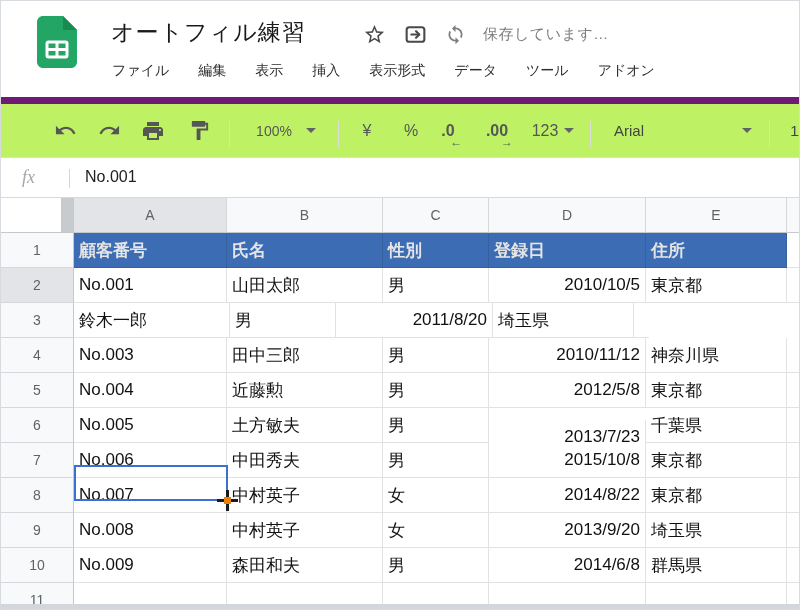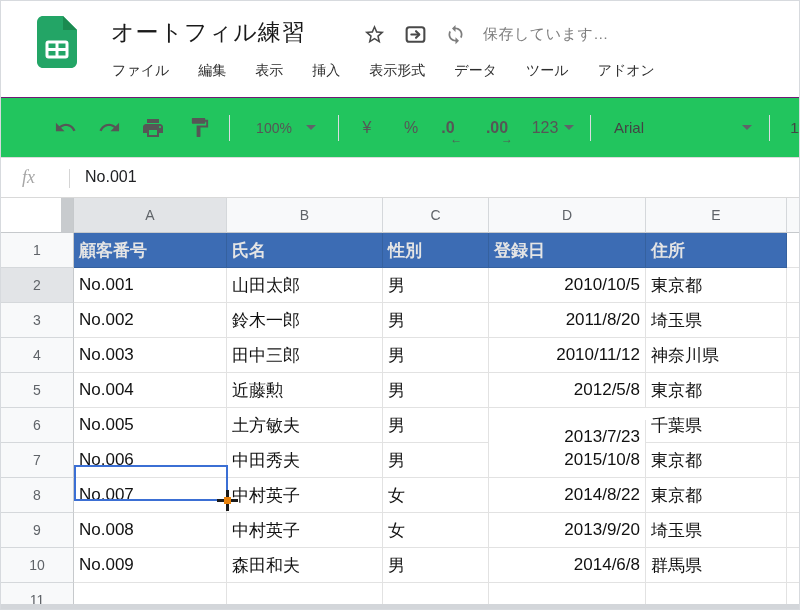--- a/index.html
+++ b/index.html
@@ -14,21 +14,21 @@
   .logo { position:absolute; left:36px; top:15px; width:40px; height:52px; }
   .doc-title { position:absolute; left:110px; top:16px; font-size:23px; color:#1a1a1a; letter-spacing:1px; }
   .doc-actions { position:absolute; left:362px; top:20px; height:26px; display:flex; align-items:center; gap:17px; }
   .doc-actions svg { display:block; }
   .save-status { font-size:15px; color:#7d7d7d; letter-spacing:0.5px; }
   .menubar { position:absolute; left:111px; top:61px; display:flex; gap:29px; font-size:14px; color:#2d2d2d; }
   .menu-item { cursor:default; white-space:nowrap; }
   
   .toolbar {
     position:absolute; left:0; top:96px; width:800px; height:61px;
-    border-top:1px solid #701a75; border-bottom:1px solid #dcdcdc; background:#22c55e;
+    border-top:7px solid #701a75; border-bottom:1px solid #dcdcdc; background:#bef264;
   }
   .toolbar .tb { position:absolute; top:0; height:100%; display:flex; align-items:center; justify-content:center; color:#565656; }
   .tb-sep { position:absolute; top:17px; width:1px; height:26px; background:#dadce0; }
   .tb-label { font-size:14px; color:#565656; }
   .caret { width:0; height:0; border-left:5px solid transparent; border-right:5px solid transparent; border-top:5px solid #5f6368; display:inline-block; }
   .dec-btn { position:relative; font-size:16px; font-weight:bold; color:#565656; }
   .dec-arrow { position:absolute; font-size:12px; font-weight:normal; color:#565656; top:13px; }
   .font-name { font-size:15px; color:#444; }
   .font-size-label { font-size:15px; color:#444; }
   
@@ -203,21 +203,20 @@
           <div class="row-h selected">2</div>
           <div class="cell" style="width: 153px;">No.001</div>
           <div class="cell" style="width: 156px;">山田太郎</div>
           <div class="cell" style="width: 106px;">男</div>
           <div class="cell num" style="width: 157px;">2010/10/5</div>
           <div class="cell" style="width: 141px;">東京都</div>
           <div class="cell sliver" style="width: 15px; border-right: none;"></div>
         </div>
         <div class="row">
           <div class="row-h">3</div>
-          <div class="cell" style="width: 153px;">No.002</div>
           <div class="cell" style="width: 156px;">鈴木一郎</div>
           <div class="cell" style="width: 106px;">男</div>
           <div class="cell num" style="width: 157px;">2011/8/20</div>
           <div class="cell" style="width: 141px;">埼玉県</div>
           <div class="cell sliver" style="width: 15px; border-right: none;"></div>
         </div>
         <div class="row">
           <div class="row-h">4</div>
           <div class="cell" style="width: 153px;">No.003</div>
           <div class="cell" style="width: 156px;">田中三郎</div>

